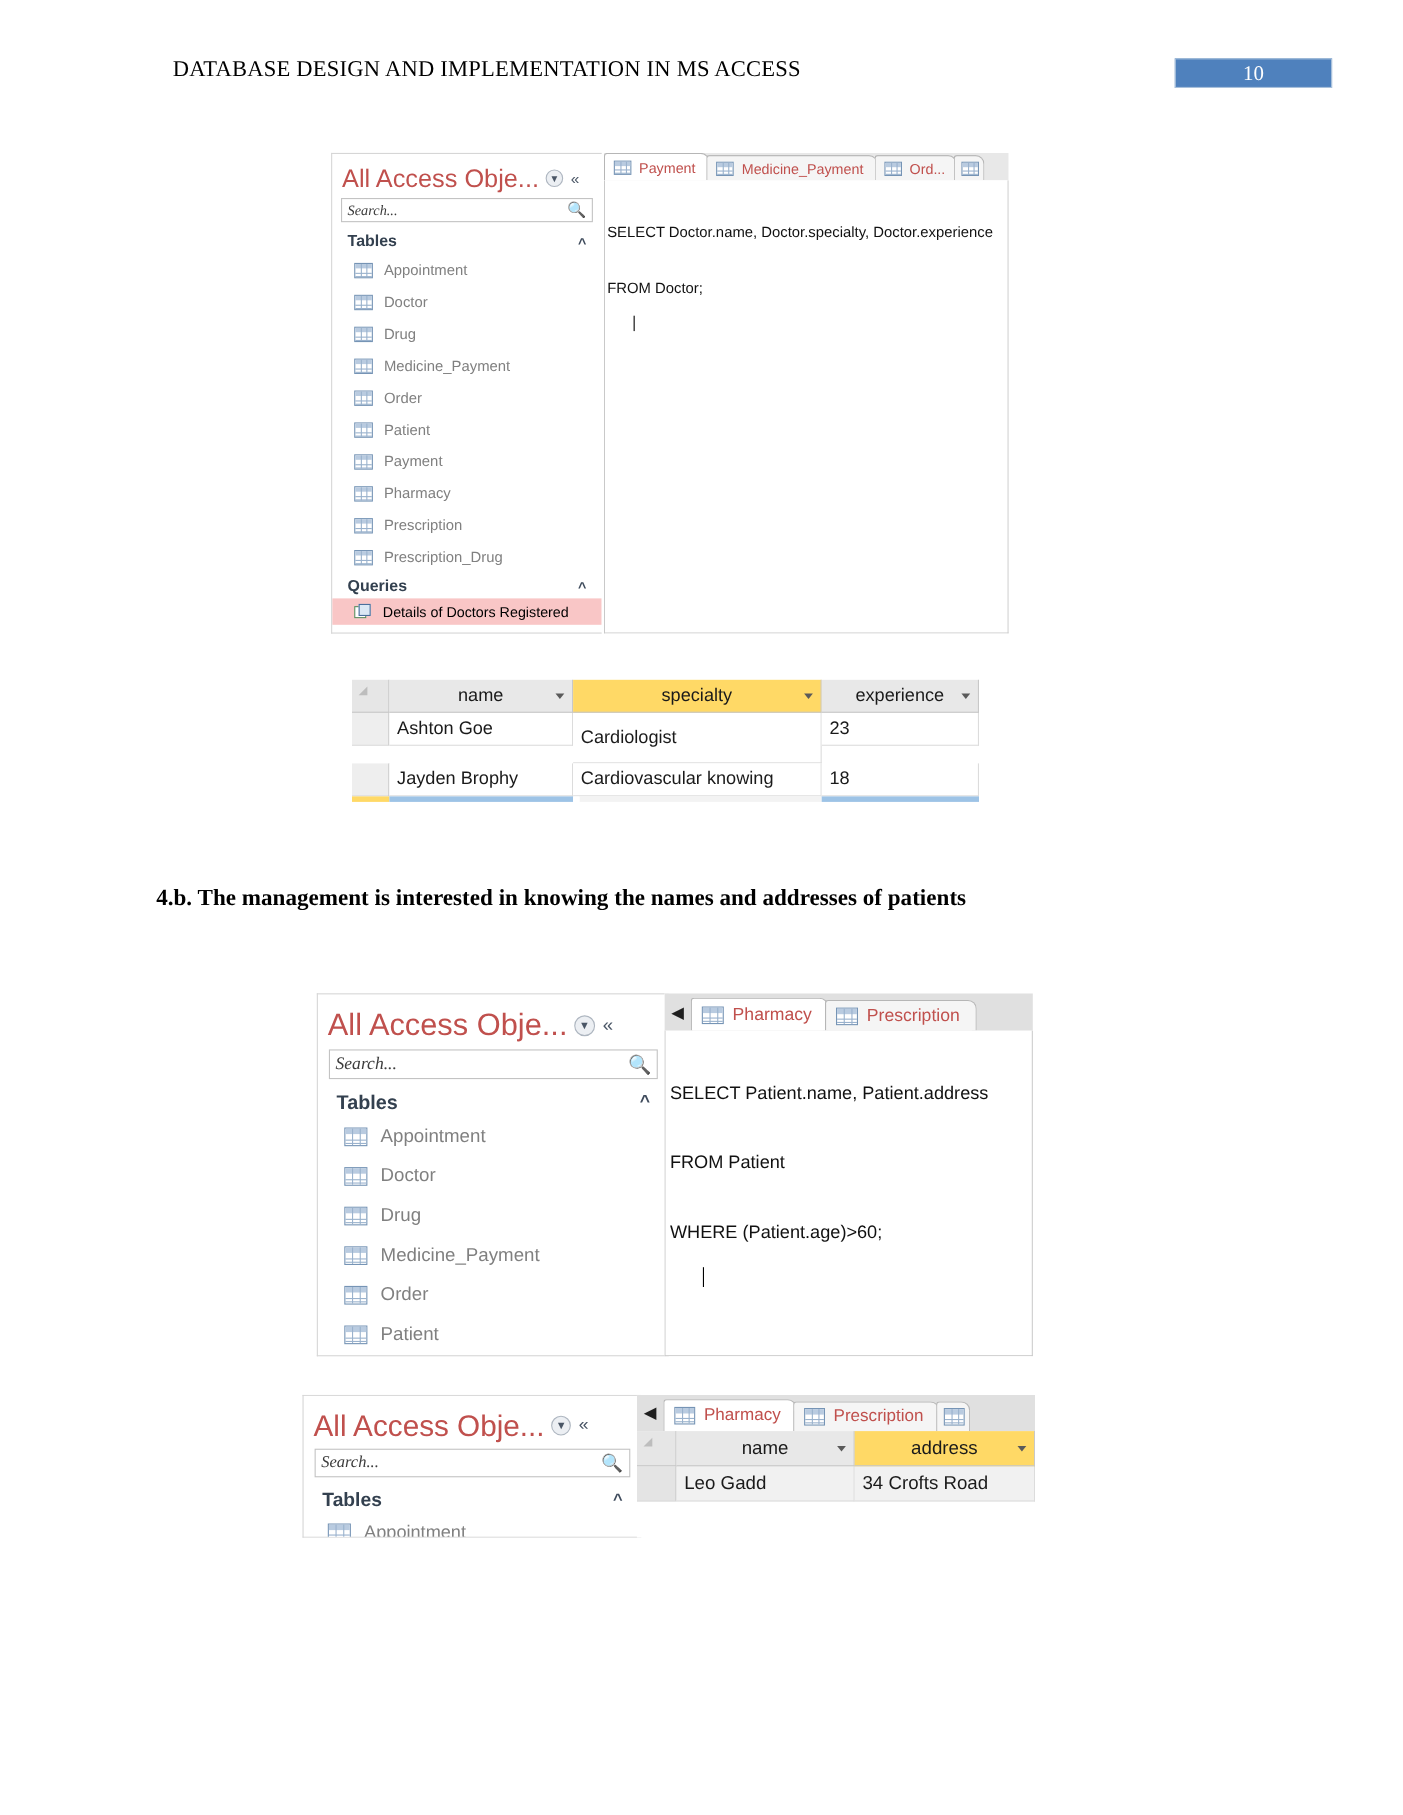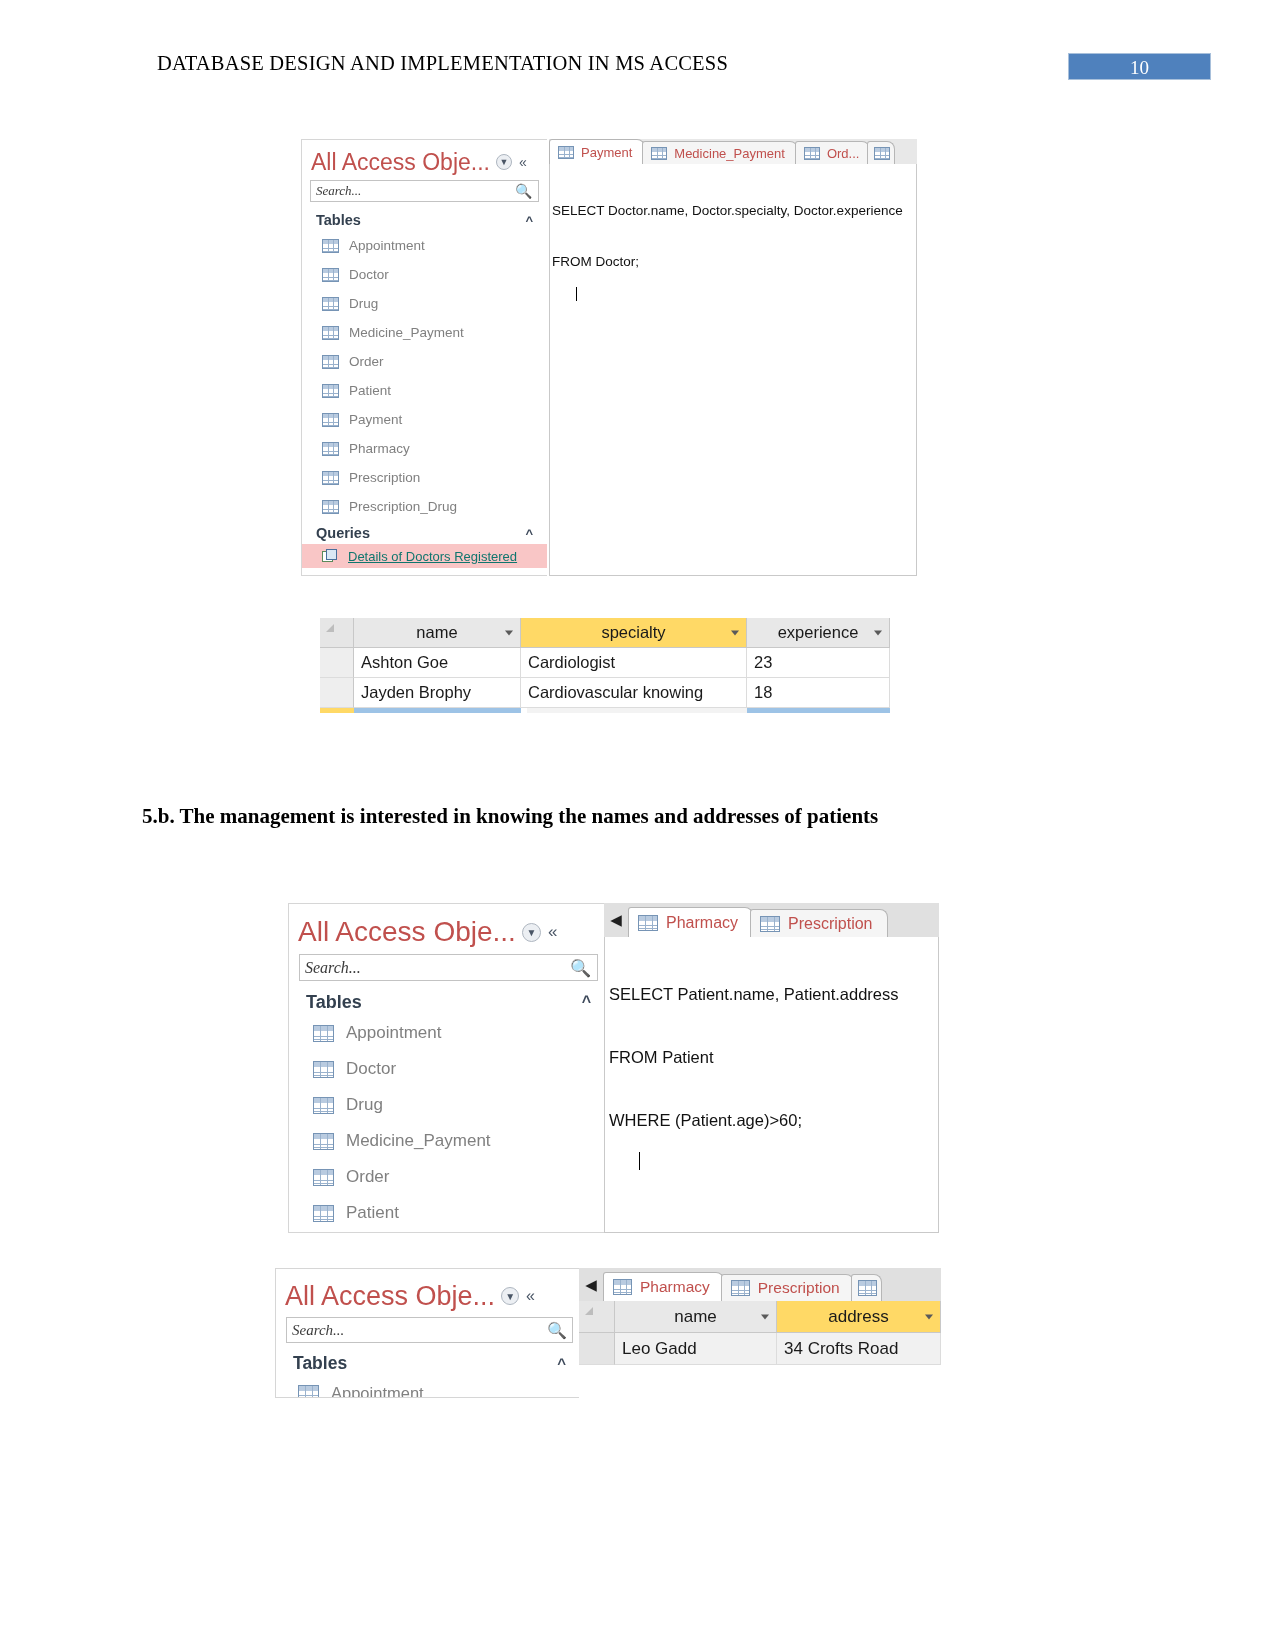--- a/index.html
+++ b/index.html
@@ -90,22 +90,21 @@
   }
   .grp-chev { color:#3f4b5c; }
   .nav-item {
     display:flex; align-items:center;
     color:#808080;
     font-family:"Liberation Sans", sans-serif;
     white-space:nowrap;
   }
   .nav-item.query-sel {
     background:#f9c6c6;
-    color:#0f766e;
-    text-decoration:underline;
+    color:#000000;
   }
   
   .tbl-ico {
     position:relative;
     background:#ffffff;
     border:1px solid #7694b5;
     flex:0 0 auto;
   }
   .tbl-ico .top { position:absolute; left:0; right:0; top:0; background:#b9cbe0; }
   .tbl-ico .v1, .tbl-ico .v2 { position:absolute; top:0; bottom:0; width:1px; background:#9ab2cd; }
@@ -436,21 +435,21 @@
     </div>
     <div class="ds-hcell" style="width:143px; height:30px; font-size:16.5px;">
       <span>experience</span>
       <span class="arr"></span>
     </div>
   </div>
 
   <div class="ds-row">
     <div class="ds-rowhead" style="width:34px; height:30px;"></div>
     <div class="ds-cell" style="width:167px; height:30px; font-size:16.5px;">Ashton Goe</div>
-    <div class="ds-cell" style="width:226px; height:30px; font-size:16.5px;text-align:center;">Cardiologist</div>
+    <div class="ds-cell" style="width:226px; height:46px; font-size:16.5px;text-align:center;">Cardiologist</div>
     <div class="ds-cell" style="width:143px; height:30px; font-size:16.5px;">23</div>
   </div>
 
 
   <div class="ds-row">
     <div class="ds-rowhead" style="width:34px; height:30px;"></div>
     <div class="ds-cell" style="width:167px; height:30px; font-size:16.5px;">Jayden Brophy</div>
     <div class="ds-cell" style="width:226px; height:30px; font-size:16.5px;">Cardiovascular knowing</div>
     <div class="ds-cell" style="width:143px; height:30px; font-size:16.5px;">18</div>
   </div>
@@ -458,21 +457,21 @@
   <div class="ds-underline">
     <span style="width:34px; background:#ffd966;"></span>
     <span style="width:167px; background:#9dc3e6;"></span>
     <span style="width:6px; background:#ffffff;"></span>
     <span style="width:220px; background:#f3f3f3;"></span>
     <span style="width:143px; background:#9dc3e6;"></span>
   </div>
 </div>
 
 <div class="body-para" style="left:142px; top:787px; width:928px;">
-  <span>5.b. The management is interested in knowing the names and addresses of patients</span>
+  <span>4.b. The management is interested in knowing the names and addresses of patients</span>
 </div>
 
 <div class="access-shot" style="left:284px; top:903px; width:655px; height:330px;">
 
   <div class="nav-pane" style="width:320px; height:330px;">
     <div class="nav-header" style="height:50px; padding-top:6px;">
       <span class="nav-title" style="font-size:28px;">All Access Obje...</span>
       <span class="nav-caret" style="width:19px; height:19px; font-size:10px;">▼</span>
       <span class="nav-collapse" style="font-size:17px;">«</span>
     </div>

